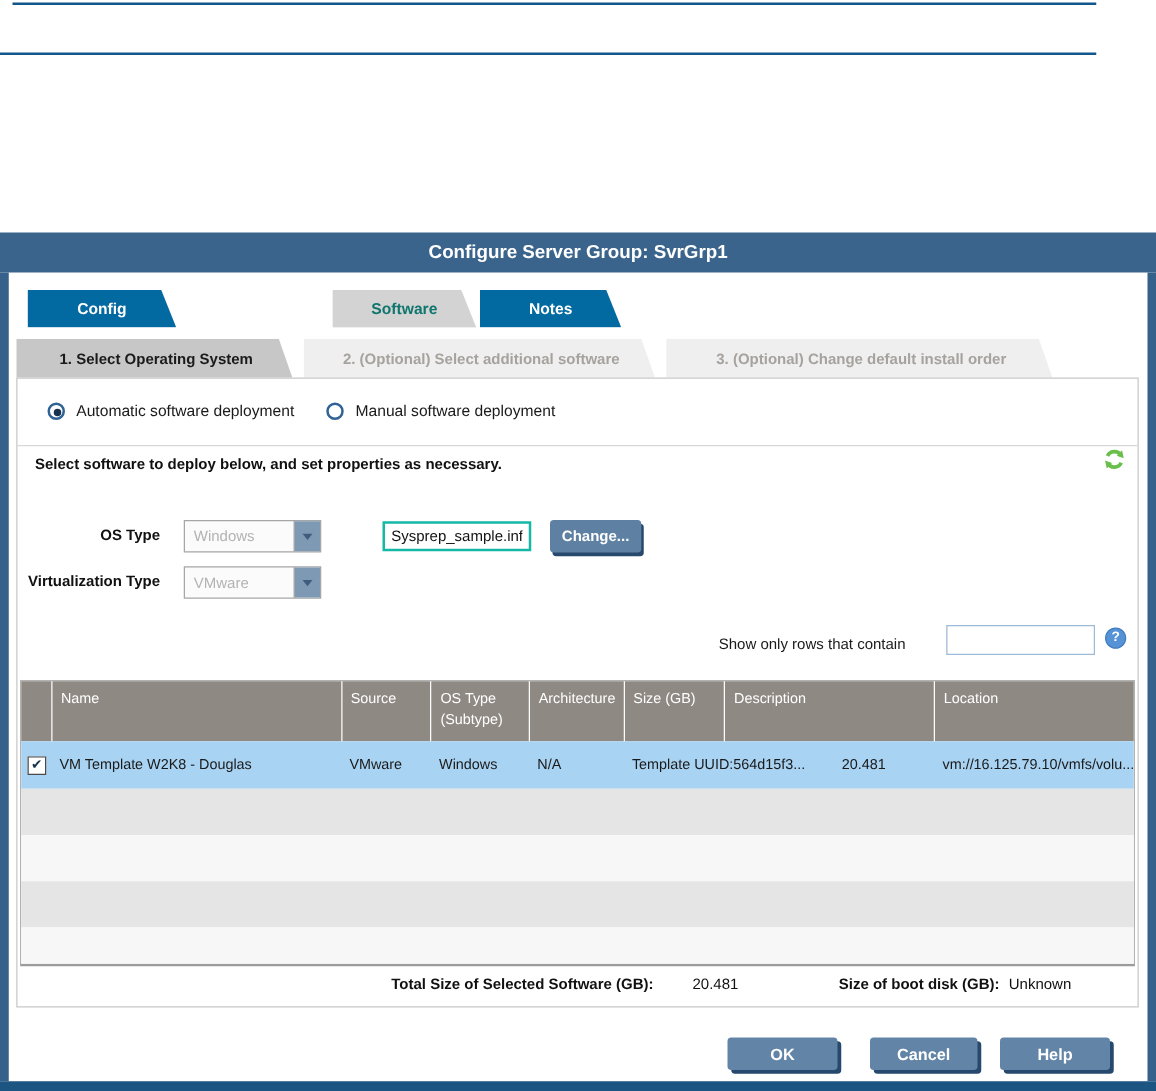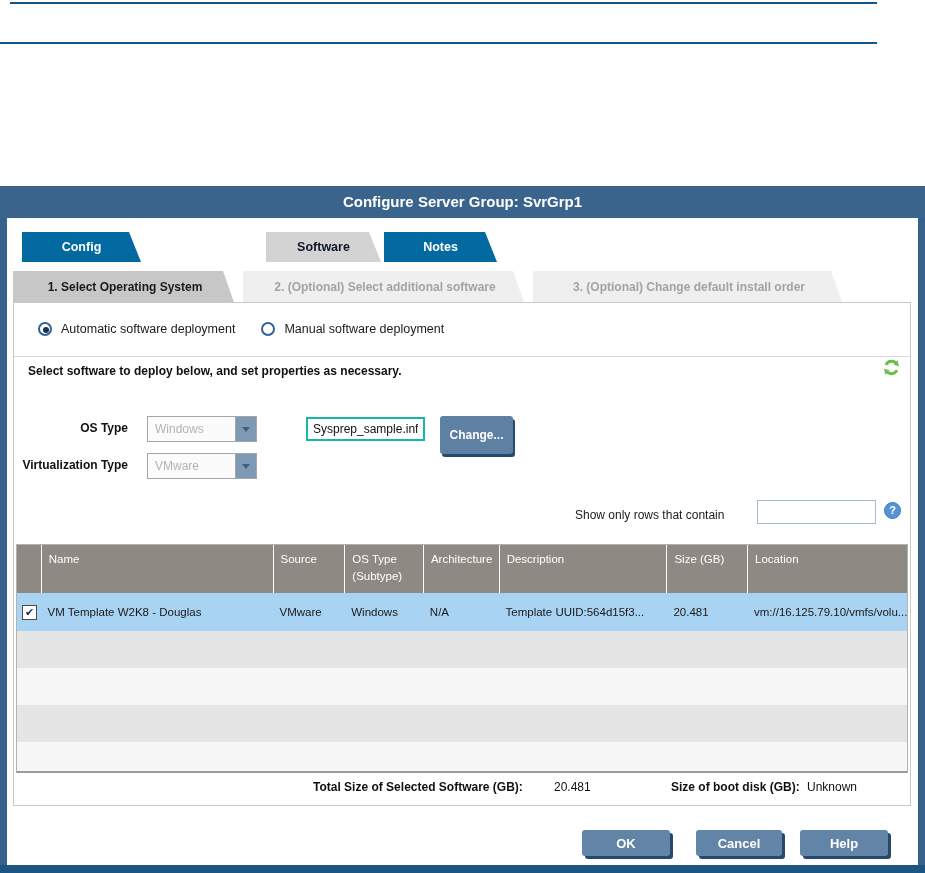--- a/index.html
+++ b/index.html
@@ -17,21 +17,21 @@
               color:#fff; font-size:15px; font-weight:bold; text-align:center; line-height:32px; }
   .chrome-left  { position:absolute; left:0; top:32px; width:7px; height:647px; background:#35618b; }
   .chrome-right { position:absolute; left:918px; top:32px; width:7px; height:647px; background:#35618b; }
   .chrome-bottom{ position:absolute; left:0; top:679px; width:925px; height:8px; background:#1d5582; }
 
   
   .tab { position:absolute; top:46px; height:30px; line-height:30px; text-align:center;
          font-size:12.5px; font-weight:bold; color:#fff; background:#0369a1; cursor:default;
          clip-path:polygon(0 0, calc(100% - 12px) 0, 100% 100%, 0 100%);
          filter:drop-shadow(0 0 1px #33567c); }
-  .tab.active { background:#d3d3d3; color:#0f172a; }
+  .tab.active { background:#d3d3d3; color:#0f766e; }
 
   
   .subtab { position:absolute; top:85px; height:40px; line-height:32px; text-align:center;
             font-size:12px; font-weight:bold; color:#a6a39e; background:#efefef;
             clip-path:polygon(0 0, calc(100% - 14px) 0, 100% 100%, 0 100%);
             filter:drop-shadow(0 0 1px #cfcfcf); }
   .subtab.active { background:#c7c7c7; color:#1a1a1a; }
 
   
   .panel { position:absolute; left:13px; top:116px; width:898px; height:504px;
@@ -54,21 +54,21 @@
               display:flex; align-items:center; }
   .dd-text { flex:1; padding-left:7px; font-size:12px; color:#b3b3b3; overflow:hidden; white-space:nowrap; }
   .dd-btn { width:21px; height:100%; background:#7e99b4; border-left:1px solid #a6a6a6;
             display:flex; align-items:center; justify-content:center; }
   .dd-arrow { width:0; height:0; border-left:4px solid transparent; border-right:4px solid transparent;
               border-top:5px solid #2b4a6b; opacity:.75; }
   .text-input { position:absolute; height:24px; border:2px solid #14b8a6; font-size:12px; color:#111;
                 padding:0 5px; background:#fff; }
   .btn { border:none; background:#6284a6; color:#fff; font-weight:bold; border-radius:3px;
          box-shadow:3px 3px 0 #27496d; cursor:pointer; }
-  .change-btn { position:absolute; left:426px; top:113px; width:73px; height:38px; font-size:12px; background:#5d80a3; box-shadow:2px 3px 0 #27496d; }
+  .change-btn { position:absolute; left:426px; top:113px; width:73px; height:26px; font-size:12px; background:#5d80a3; box-shadow:2px 3px 0 #27496d; }
 
   .filter-label { position:absolute; left:561px; top:205px; font-size:12px; color:#1a1a1a; }
   .filter-input { left:743px; top:197px; width:119px; border:1px solid #9dbad6; }
   .help-icon { position:absolute; left:870px; top:199px; width:17px; height:17px; border-radius:50%;
                background:#5593d6; border:1px solid #3f7cc0; color:#fff; font-size:11px; font-weight:bold;
                text-align:center; line-height:15px; cursor:pointer; }
 
   
   .table { position:absolute; left:2px; top:241px; width:892px; border:1px solid #b2b2b2; border-bottom:2px solid #9c9c9c; }
   .thead { display:flex; background:#8e8983; height:48px; }
@@ -173,22 +173,22 @@
       <input class="text-input filter-input" value="" style="">
       <div class="help-icon">?</div>
 
       <div class="table">
         <div class="thead">
           <div class="th c0"></div>
           <div class="th c1">Name</div>
           <div class="th c2">Source</div>
           <div class="th c3">OS Type (Subtype)</div>
           <div class="th c4">Architecture</div>
+          <div class="th c6">Size (GB)</div>
           <div class="th c5">Description</div>
-          <div class="th c6">Size (GB)</div>
           <div class="th c7">Location</div>
         </div>
 
         <div class="trow selected">
           <div class="td c0" style="padding-left:3px;">
             <span class="checkbox"><span>✔</span></span>
           </div>
           <div class="td c1">VM Template W2K8 - Douglas</div>
           <div class="td c2">VMware</div>
           <div class="td c3">Windows</div>

